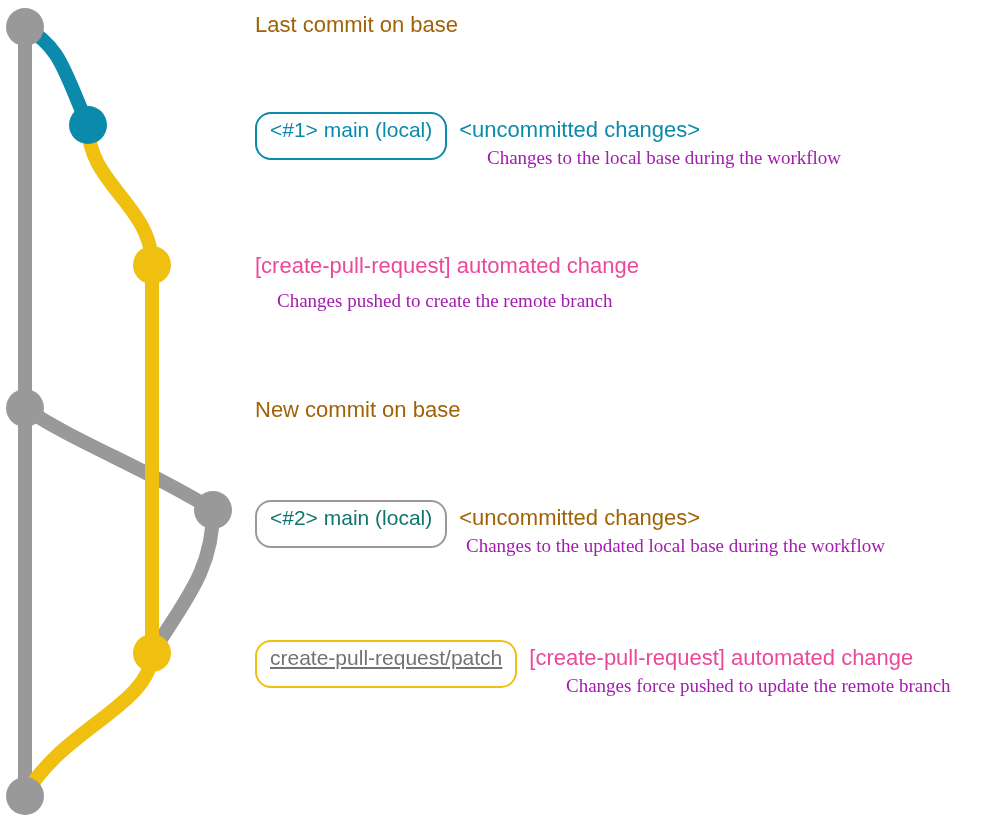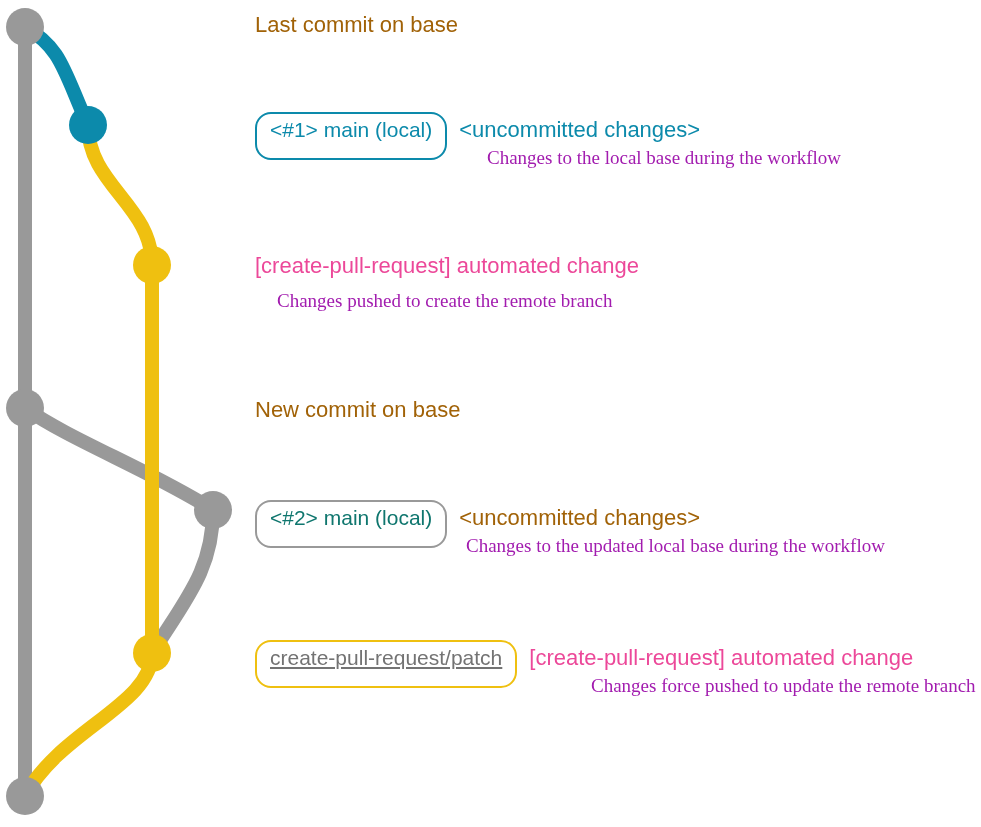--- a/index.html
+++ b/index.html
@@ -119,16 +119,16 @@
     <span class="gap-s"></span>
     <span class="headline gray">&lt;uncommitted changes&gt;</span>
   </div>
   <div class="subline" style="left:466px; top:536px;">Changes to the updated local base during the workflow</div>
 
   <div class="row" style="left:255px; top:640px;">
     <span class="pill amber">create-pull-request/patch</span>
     <span class="gap-s"></span>
     <span class="headline amber">[create-pull-request] automated change</span>
   </div>
-  <div class="subline" style="left:566px; top:676px;margin-left:25px;">Changes force pushed to update the remote branch</div>
+  <div class="subline" style="left:566px; top:676px;">Changes force pushed to update the remote branch</div>
 
 
 </div>
 
 </body></html>

